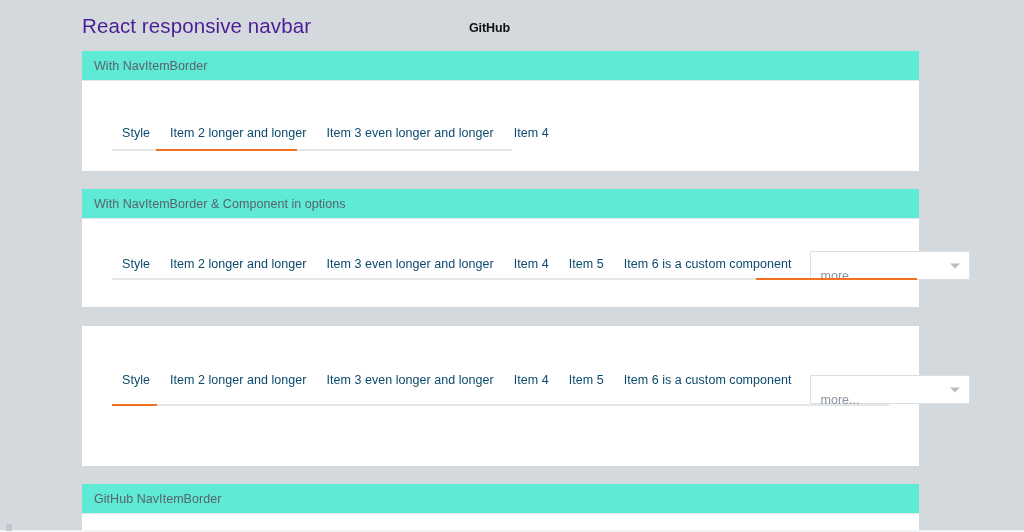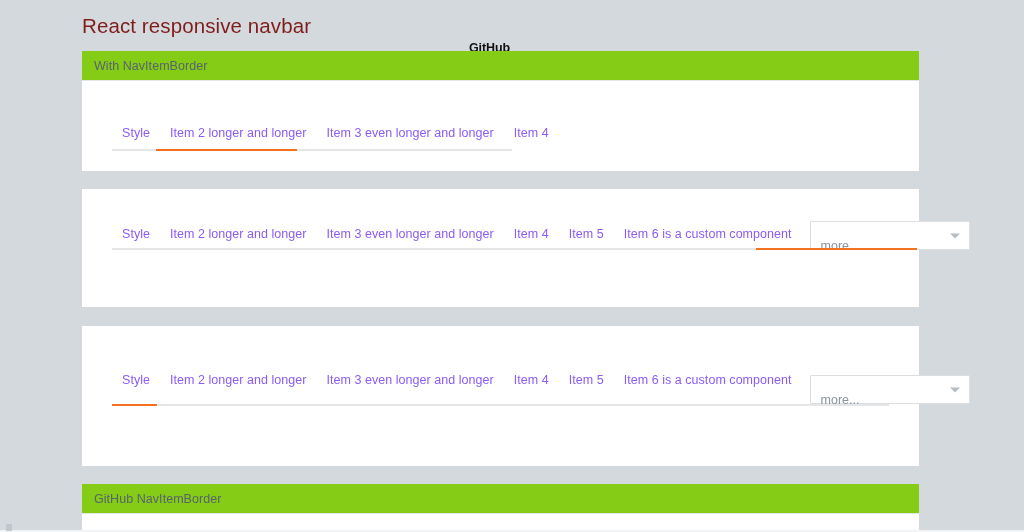--- a/index.html
+++ b/index.html
@@ -28,48 +28,47 @@
     left: 82px;
     top: 14px;
     width: 837px;
     height: 34px;
   }
   .page-title {
     position: absolute;
     left: 0;
     top: 0;
     font-size: 20.5px;
-    color: #7f1d1d;
+    color: #4c1d95;
     font-weight: 400;
     letter-spacing: 0.1px;
     white-space: nowrap;
   }
   .github-link {
     position: absolute;
     left: 387px;
     top: 7px;
     font-size: 12.5px;
     font-weight: bold;
     color: #111111;
     text-decoration: none;
     white-space: nowrap;
     letter-spacing: -0.1px;
-    margin-top: 20px;
   }
 
   
   .card {
     position: absolute;
     left: 82px;
     width: 837px;
     background: #ffffff;
     box-sizing: border-box;
   }
   .card-header {
-    background: #84cc16;
+    background: #5eead4;
     border-bottom: 1px solid #e3e5e7;
     height: 30px;
     box-sizing: border-box;
     padding: 0 0 0 12px;
     display: flex;
     align-items: center;
   }
   .card-header-title {
     font-size: 12.5px;
     color: #59636e;
@@ -90,21 +89,21 @@
   }
   .nav-row {
     display: flex;
     align-items: flex-end;
     position: relative;
     height: 100%;
   }
   .nav-item {
     position: relative;
     font-size: 12.5px;
-    color: #8b5cf6;
+    color: #0c4a6e;
     white-space: nowrap;
     padding: 0 8px;
     box-sizing: border-box;
     display: flex;
     align-items: center;
     cursor: pointer;
     height: 100%;
     letter-spacing: 0.04px;
   }
   .nav-underline-track {
@@ -207,20 +206,23 @@
             <span>Item 4</span>
           </div>
         </div>
         <div class="nav-underline-track" style="bottom:0; left:0; width:400px;"></div>
         <div class="nav-indicator" style="bottom:0; left:44px; width:141px;"></div>
       </div>
     </div>
   </div>
 
   <div class="card" style="top:189px; height:118px;">
+    <div class="card-header">
+      <span class="card-header-title">With NavItemBorder &amp; Component in options</span>
+    </div>
     <div class="card-body" style="height:87px;">
       <div class="navbar" style="top:28px; height:33px;">
         <div class="nav-row">
           <div class="nav-item" style="padding:0 10px;">
             <span>Style</span>
           </div>
           <div class="nav-item" style="padding:0 10px;">
             <span>Item 2 longer and longer</span>
           </div>
           <div class="nav-item" style="padding:0 10px;">

